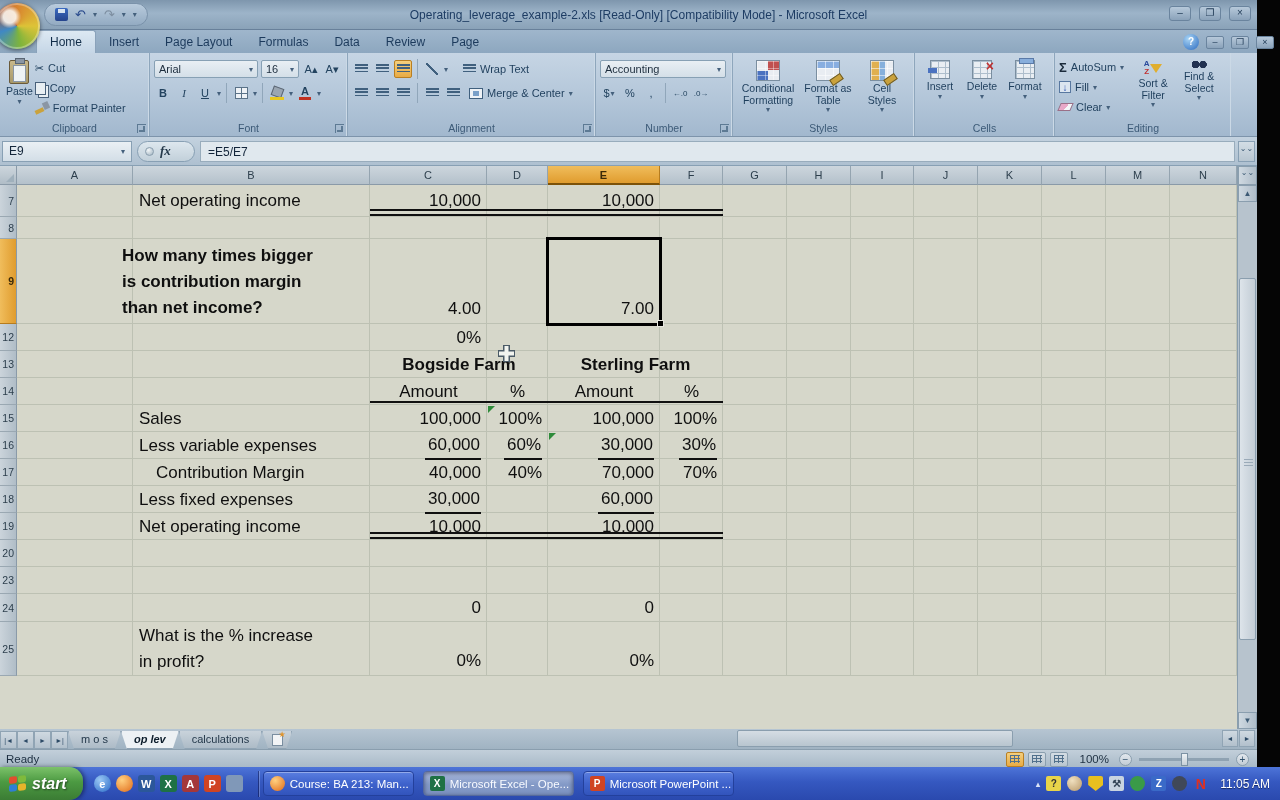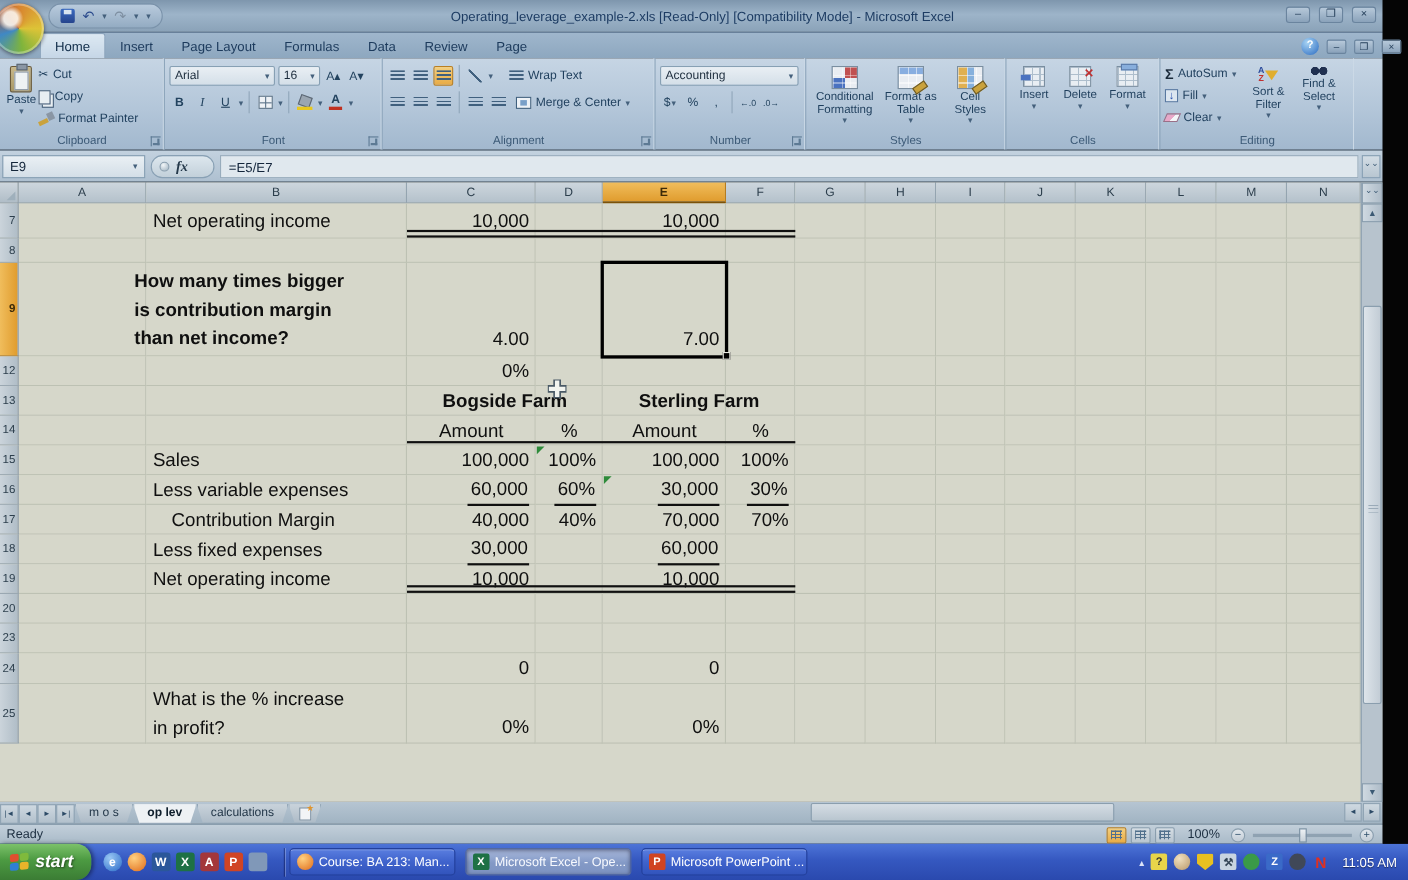--- a/index.html
+++ b/index.html
@@ -161,21 +161,21 @@
   #cursor{position:absolute;left:497px;top:344px;z-index:40;}
 
   
   #tabbar{position:absolute;left:0;top:729px;width:1257px;height:20px;
     background:linear-gradient(#b6c5d2,#a0b3c2);display:flex;align-items:flex-end;}
   .tnav{width:17px;height:18px;font-size:7px;color:#2c4a66;display:flex;align-items:center;justify-content:center;
     background:linear-gradient(#cfd9e1,#b2c0cc);border:1px solid #90a4b4;}
   .stab{height:18px;padding:0 12px;font-size:11px;line-height:17px;color:#24384a;
     background:linear-gradient(#c9d3db,#adbbc7);border:1px solid #90a4b4;border-top:none;
     clip-path:polygon(0 0,100% 0,calc(100% - 6px) 100%,6px 100%);}
-  .stab.active{background:#edf1f4;font-weight:bold;color:#0e1e2c;}
+  .stab.active{background:#edf1f4;font-weight:bold;color:#0e1e2c;font-style:italic;}
   #instab{width:30px;height:18px;background:linear-gradient(#c9d3db,#adbbc7);border:1px solid #90a4b4;border-top:none;
     clip-path:polygon(0 0,100% 0,calc(100% - 6px) 100%,6px 100%);display:flex;align-items:center;justify-content:center;}
   .sheetico{width:11px;height:12px;background:#f2f4f6;border:1px solid #7a8ea0;position:relative;}
   .sheetico::after{content:"★";position:absolute;right:-4px;top:-5px;color:#e0952e;font-size:8px;}
   #hs-thumb{position:absolute;left:737px;top:1px;width:276px;height:17px;border:1px solid #8a9eae;border-radius:2px;
     background:linear-gradient(#d5dde4,#b8c5cf);}
   .hsbtn{position:absolute;top:1px;width:16px;height:17px;font-size:7px;color:#2c4a66;text-align:center;line-height:16px;
     background:linear-gradient(#cfd9e1,#b2c0cc);border:1px solid #90a4b4;}
 
   
@@ -296,21 +296,21 @@
               <span>Format Painter</span>
             </div>
         </div>
       </div>
       <div class="rgroup-label">Clipboard</div>
       <div class="dlg"></div>
     </div>
 
     <div class="rgroup" style="width:198px">
       <div class="rrow">
-        <div class="tbox" style="width:96px">
+        <div class="tbox" style="width:104px">
             <span>Arial</span>
             <span class="caret-i">▾</span>
           </div>
         <div class="tbox" style="width:38px">
             <span>16</span>
             <span class="caret-i">▾</span>
           </div>
         <div class="tinybtn">A▴</div>
         <div class="tinybtn">A▾</div>
       </div>

